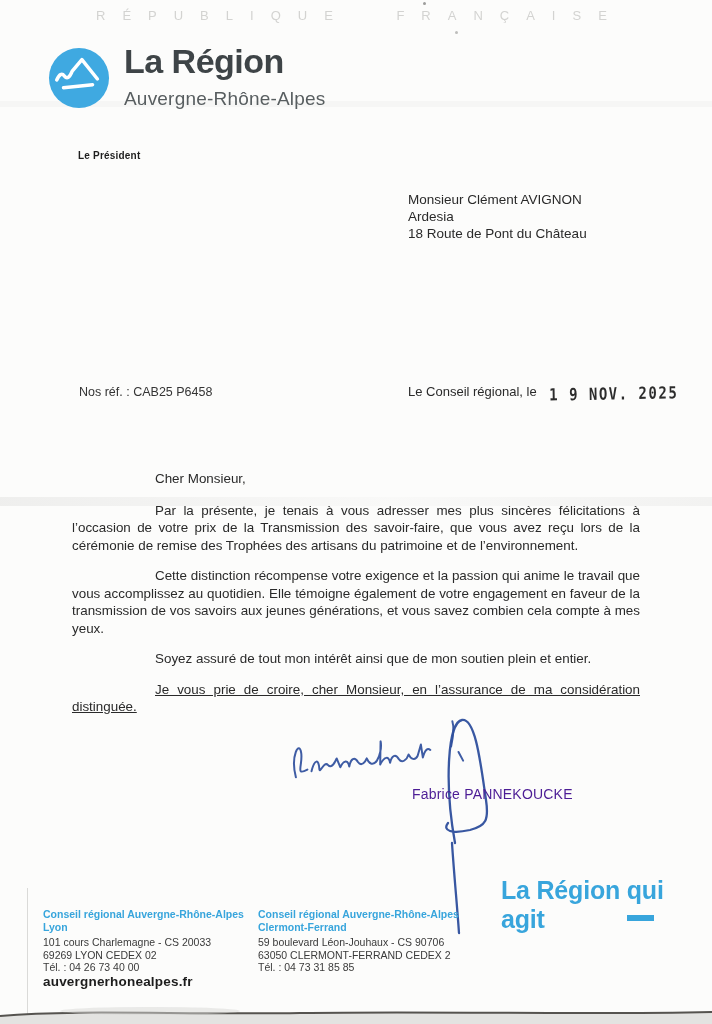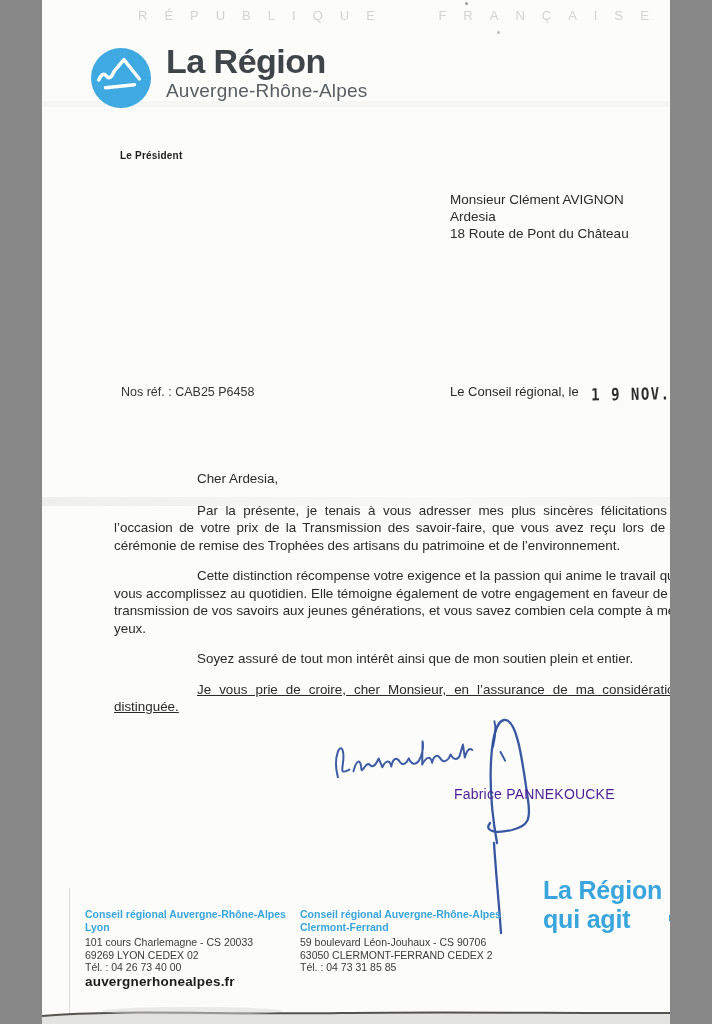--- a/index.html
+++ b/index.html
@@ -1,35 +1,35 @@
 <!DOCTYPE html>
 <html><head>
 <meta charset="utf-8">
 <style>
   html,body{margin:0;padding:0;background:#888;}
   .page{
-    position:relative;width:628px;height:1024px;margin:0 auto;
+    position:relative;width:712px;height:1024px;margin:0 auto;
     background:#fcfcfb;overflow:hidden;
     font-family:"Liberation Sans",sans-serif;color:#262626;
   }
   
   .banner{
     position:absolute;top:8px;left:96px;
     font-size:13px;color:#d3d3d1;letter-spacing:17px;word-spacing:26px;
     white-space:nowrap;font-weight:400;
   }
   .speck1{position:absolute;left:423px;top:2px;width:3px;height:3px;border-radius:50%;background:#9d9d9b;}
   .speck2{position:absolute;left:455px;top:31px;width:3px;height:3px;border-radius:50%;background:#bdbdbb;}
 
   
   .logo{position:absolute;top:47px;left:48px;display:flex;align-items:flex-start;}
   .logo-circle{width:62px;height:62px;flex:0 0 auto;}
   .logo-text{margin-left:14px;margin-top:-4px;}
   .logo-title{font-size:34px;font-weight:bold;color:#3e4447;letter-spacing:-0.5px;line-height:1.1;}
-  .logo-subtitle{font-size:19px;color:#585e60;margin-top:0px;letter-spacing:0.2px;}
+  .logo-subtitle{font-size:19px;color:#585e60;margin-top:8px;letter-spacing:0.2px;}
 
   .president{position:absolute;top:150px;left:78px;font-size:10px;font-weight:bold;color:#1e1e1e;letter-spacing:0.2px;}
 
   .recipient{position:absolute;top:191px;left:408px;font-size:13.5px;line-height:17px;color:#2a2a2a;}
 
   .ref{position:absolute;top:385px;left:79px;font-size:12.5px;color:#343434;}
   .dateline{position:absolute;top:384px;left:408px;font-size:13px;color:#2a2a2a;}
   .stamp{
     position:absolute;top:385px;left:549px;
     font-family:"DejaVu Sans Mono",monospace;font-weight:bold;
@@ -96,21 +96,21 @@
     <div>18 Route de Pont du Château</div>
   </div>
 
   <div class="ref">Nos réf. : CAB25 P6458</div>
   <div class="dateline">Le Conseil régional, le</div>
   <div class="stamp">1 9 NOV. 2025</div>
 
   <div class="scan-band1"></div>
 
   <div class="body">
-    <p class="salut">Cher Ardesia,</p>
+    <p class="salut">Cher Monsieur,</p>
     <p class="par">Par la présente, je tenais à vous adresser mes plus sincères félicitations à l’occasion de votre prix de la Transmission des savoir-faire, que vous avez reçu lors de la cérémonie de remise des Trophées des artisans du patrimoine et de l’environnement.</p>
     <p class="par">Cette distinction récompense votre exigence et la passion qui anime le travail que vous accomplissez au quotidien. Elle témoigne également de votre engagement en faveur de la transmission de vos savoirs aux jeunes générations, et vous savez combien cela compte à mes yeux.</p>
     <p class="par">Soyez assuré de tout mon intérêt ainsi que de mon soutien plein et entier.</p>
     <p class="par last">Je vous prie de croire, cher Monsieur, en l’assurance de ma considération distinguée.</p>
   </div>
 
   <svg class="handwriting" viewBox="0 0 220 232" role="img" aria-label="Bien cordialement,">
 
     <g stroke="#2e4f9d" stroke-width="2" fill="none" stroke-linecap="round" stroke-linejoin="round" transform="rotate(-4 90 50)" opacity="0.92">
       <path d="M13,60 C9,38 19,23 20,36 C21,48 12,59 25,53"></path>

